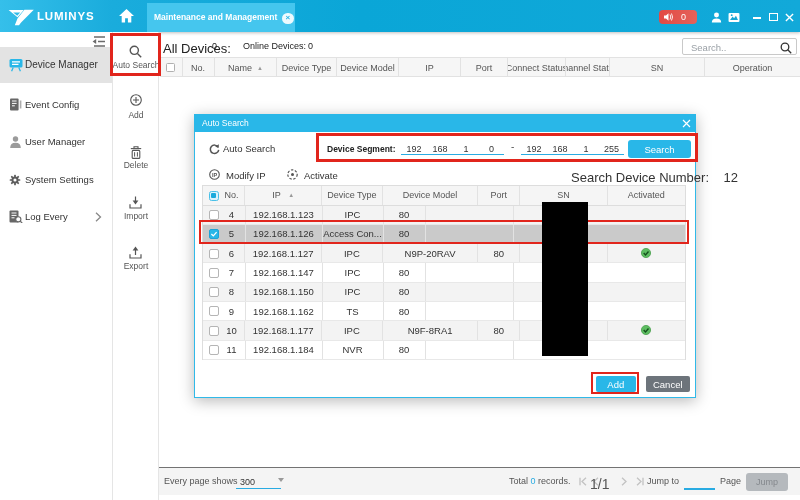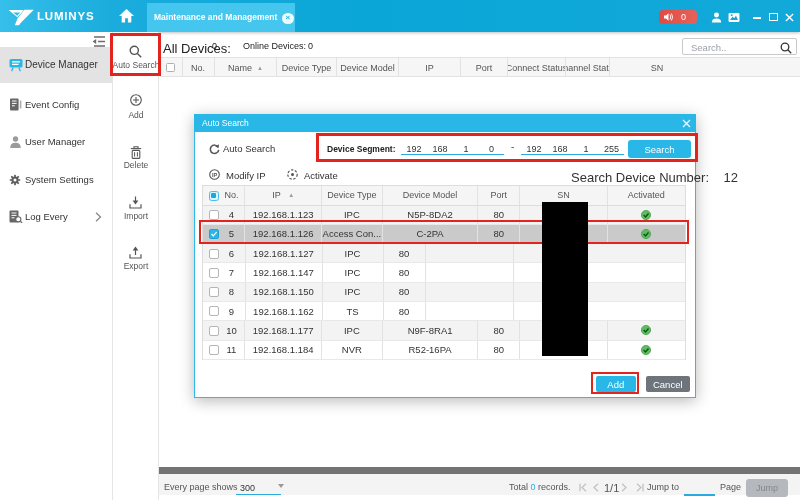--- a/index.html
+++ b/index.html
@@ -144,34 +144,35 @@
   <div class="a" style="left:22px;top:0;width:32px;height:18px;border-left:1px solid #e2e2e2"></div>
   <div class="a ct" style="left:22px;top:0;width:32px;height:19px">No.</div>
   <div class="a ct" style="left:54px;top:0;width:62px;height:19px;border-left:1px solid #e2e2e2">Name&nbsp;&nbsp;<span style="font-size:6px;color:#999">▲</span></div>
   <div class="a ct" style="left:116px;top:0;width:60px;height:19px;border-left:1px solid #e2e2e2">Device Type</div>
   <div class="a ct" style="left:176px;top:0;width:62px;height:19px;border-left:1px solid #e2e2e2">Device Model</div>
   <div class="a ct" style="left:238px;top:0;width:62px;height:19px;border-left:1px solid #e2e2e2">IP</div>
   <div class="a ct" style="left:300px;top:0;width:47px;height:19px;border-left:1px solid #e2e2e2">Port</div>
   <div class="a ct" style="left:347px;top:0;width:58px;height:19px;border-left:1px solid #e2e2e2;overflow:hidden">Connect Status</div>
   <div class="a ct" style="left:405px;top:0;width:44px;height:19px;border-left:1px solid #e2e2e2;overflow:hidden">Channel Status</div>
   <div class="a ct" style="left:449px;top:0;width:95px;height:19px;border-left:1px solid #e2e2e2">SN</div>
-</div>
-
-<div class="a" style="left:159px;top:467px;width:641px;height:28px;background:#f4f4f4;border-top:7px solid #737373">
+  <div class="a ct" style="left:544px;top:0;width:96px;height:19px;border-left:1px solid #e2e2e2">Operation</div>
+</div>
+
+<div class="a" style="left:159px;top:467px;width:641px;height:28px;background:#f4f4f4;border-top:1px solid #737373">
   <div class="a" style="left:5px;top:8px;font-size:9px;color:#555;white-space:nowrap">Every page shows</div>
   <div class="a" style="left:77px;top:5px;width:45px;height:16px;border-bottom:1.5px solid #29abe2;font-size:9px;color:#333;padding-left:4px;padding-top:4px">300</div>
   <div class="a" style="left:119px;top:10px;width:0;height:0;border-left:3.5px solid transparent;border-right:3.5px solid transparent;border-top:4.5px solid #999"></div>
   <div class="a" style="left:350px;top:8px;font-size:9px;color:#555;white-space:nowrap">Total <span style="color:#29abe2">0</span> records.</div>
   <svg class="a" style="left:419px;top:9px" width="10" height="9" viewBox="0 0 10 9">
       <path d="M8,0.7 L4,4.5 L8,8.3 M2,0.7 L2,8.3" stroke="#c2c2c2" stroke-width="1.3" fill="none"></path>
     </svg>
   <svg class="a" style="left:434px;top:9px" width="6" height="9" viewBox="0 0 6 9">
       <path d="M5,0.7 L1,4.5 L5,8.3" stroke="#c2c2c2" stroke-width="1.3" fill="none"></path>
     </svg>
-  <div class="a" style="left:445px;top:8px;font-size:11px;color:#555">1/1</div>
+  <div class="a" style="left:431px;top:8px;font-size:14px;color:#555">1/1</div>
   <svg class="a" style="left:462px;top:9px" width="6" height="9" viewBox="0 0 6 9">
       <path d="M1,0.7 L5,4.5 L1,8.3" stroke="#c2c2c2" stroke-width="1.3" fill="none"></path>
     </svg>
   <svg class="a" style="left:476px;top:9px" width="10" height="9" viewBox="0 0 10 9">
       <path d="M2,0.7 L6,4.5 L2,8.3 M8,0.7 L8,8.3" stroke="#c2c2c2" stroke-width="1.3" fill="none"></path>
     </svg>
   <div class="a" style="left:488px;top:8px;font-size:9px;color:#555;white-space:nowrap">Jump to</div>
   <div class="a" style="left:525px;top:20px;width:31px;height:1.5px;background:#29abe2"></div>
   <div class="a" style="left:561px;top:8px;font-size:9px;color:#555">Page</div>
   <div class="a ct" style="left:587px;top:5px;width:42px;height:18px;background:#b5b9bd;border-radius:3px;font-size:9px;color:#84888d">Jump</div>
@@ -231,56 +232,55 @@
       <div class="dc" style="width:88px">SN</div>
       <div class="dc" style="width:77px;border-right:none">Activated</div>
     </div>
     <div class="drow" style="background:#f3f3f3">
       <div class="dc" style="width:43px;position:relative">
           <span class="cb"></span>
           <span style="margin-left:16px">4</span>
         </div>
       <div class="dc" style="width:77px">192.168.1.123</div>
         <div class="dc" style="width:61px">IPC</div>
-      <div class="dc" style="width:96px">N5P-8DA2</div>
         <div class="dc" style="width:42px">80</div>
       <div class="dc" style="width:88px"></div>
         <div class="dc" style="width:77px;border-right:none">
           <svg width="10" height="10">
             <use href="#chk"></use>
           </svg>
         </div>
     </div>
     <div class="drow" style="background:#cacaca">
       <div class="dc" style="width:43px;position:relative">
           <span class="cb" style="background:#29b7e8;border-color:#1ea3d6">
             <svg width="8" height="8" viewBox="0 0 8 8" style="display:block">
               <path d="M1.4,4 L3.3,5.9 L6.6,2.1" stroke="#fff" stroke-width="1.3" fill="none"></path>
             </svg>
           </span>
           <span style="margin-left:16px">5</span>
         </div>
       <div class="dc" style="width:77px">192.168.1.126</div>
         <div class="dc" style="width:61px">Access Con...</div>
-      <div class="dc" style="width:96px">C-2PA</div>
         <div class="dc" style="width:42px">80</div>
       <div class="dc" style="width:88px"></div>
         <div class="dc" style="width:77px;border-right:none">
           <svg width="10" height="10">
             <use href="#chk"></use>
           </svg>
         </div>
     </div>
     <div class="drow" style="background:#f3f3f3">
       <div class="dc" style="width:43px;position:relative">
           <span class="cb"></span>
           <span style="margin-left:16px">6</span>
         </div>
       <div class="dc" style="width:77px">192.168.1.127</div>
         <div class="dc" style="width:61px">IPC</div>
+      <div class="dc" style="width:96px">N9P-20RAV</div>
         <div class="dc" style="width:42px">80</div>
       <div class="dc" style="width:88px"></div>
         <div class="dc" style="width:77px;border-right:none">
           <svg width="10" height="10">
             <use href="#chk"></use>
           </svg>
         </div>
     </div>
     <div class="drow">
       <div class="dc" style="width:43px;position:relative">
@@ -343,21 +343,20 @@
           </svg>
         </div>
     </div>
     <div class="drow">
       <div class="dc" style="width:43px;position:relative">
           <span class="cb"></span>
           <span style="margin-left:16px">11</span>
         </div>
       <div class="dc" style="width:77px">192.168.1.184</div>
         <div class="dc" style="width:61px">NVR</div>
-      <div class="dc" style="width:96px">R52-16PA</div>
         <div class="dc" style="width:42px">80</div>
       <div class="dc" style="width:88px"></div>
         <div class="dc" style="width:77px;border-right:none">
           <svg width="10" height="10">
             <use href="#chk"></use>
           </svg>
         </div>
     </div>
   </div>
   <div class="a ct" style="left:400.5px;top:261px;width:40.5px;height:16px;background:#29b7e8;border-radius:2px;font-size:9.5px;color:#fff">Add</div>

